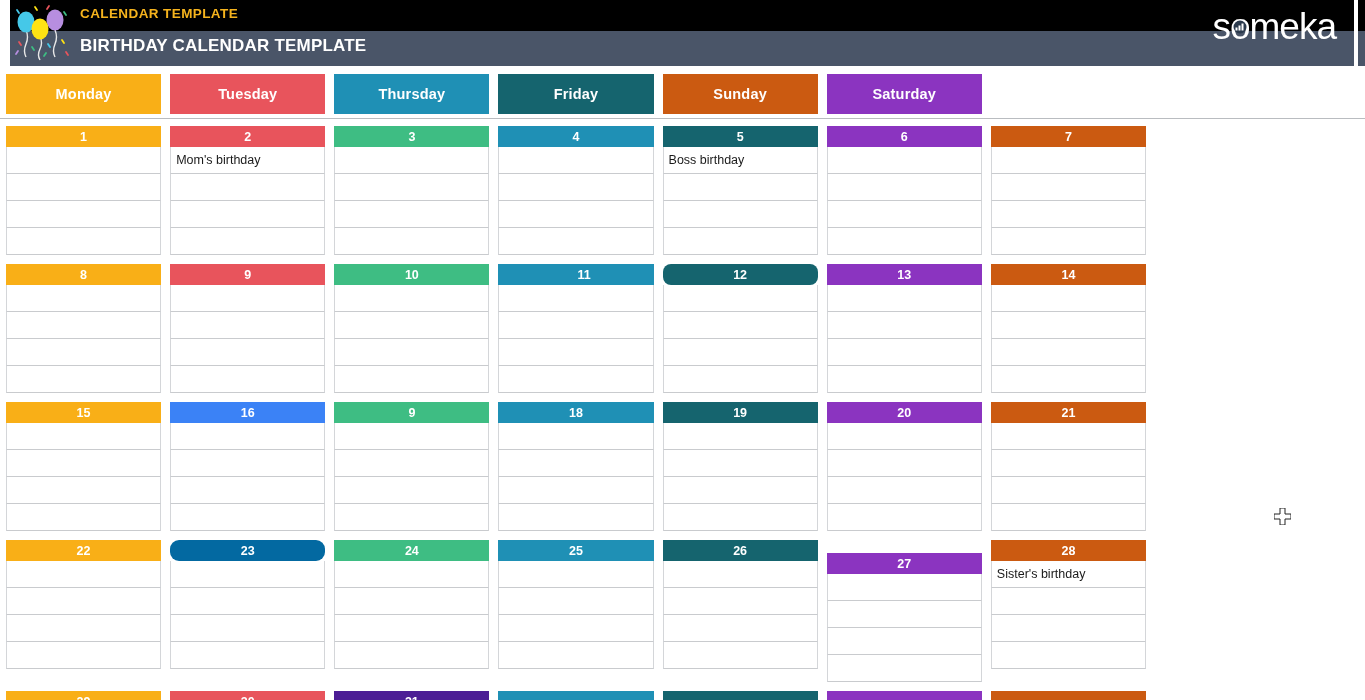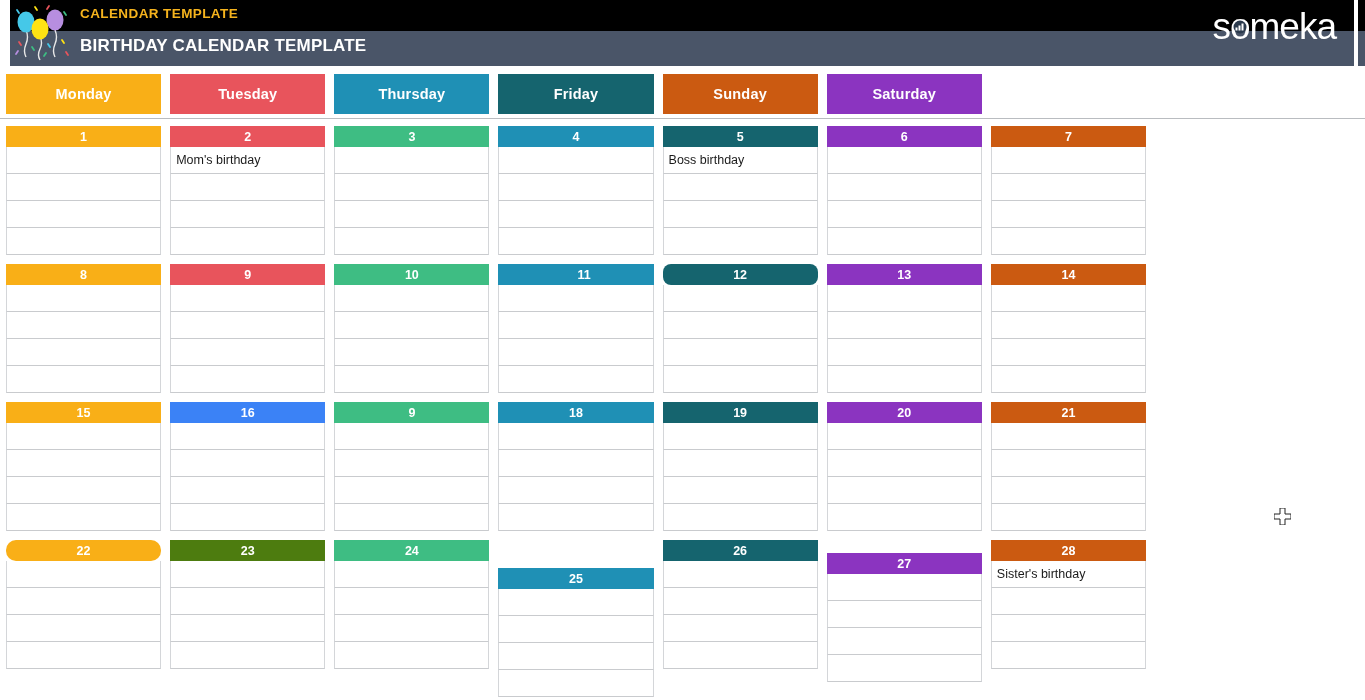--- a/index.html
+++ b/index.html
@@ -319,42 +319,42 @@
         <div class="daycell">
           <div class="datebar" style="background: rgb(203, 90, 17);">21</div>
           <div class="noterow"></div>
           <div class="noterow"></div>
           <div class="noterow"></div>
           <div class="noterow"></div>
         </div>
       </div>
       <div class="grid7 week">
         <div class="daycell">
-          <div class="datebar" style="background: rgb(249, 175, 23); border-radius: 10px;">22</div>
-          <div class="noterow"></div>
-          <div class="noterow"></div>
-          <div class="noterow"></div>
-          <div class="noterow"></div>
-        </div>
-        <div class="daycell">
-          <div class="datebar" style="background: #4d7c0f;">23</div>
+          <div class="datebar" style="background: rgb(249, 175, 23);">22</div>
+          <div class="noterow"></div>
+          <div class="noterow"></div>
+          <div class="noterow"></div>
+          <div class="noterow"></div>
+        </div>
+        <div class="daycell">
+          <div class="datebar" style="background: #0369a1; border-radius: 9px;">23</div>
           <div class="noterow"></div>
           <div class="noterow"></div>
           <div class="noterow"></div>
           <div class="noterow"></div>
         </div>
         <div class="daycell">
           <div class="datebar" style="background: rgb(62, 189, 131);">24</div>
           <div class="noterow"></div>
           <div class="noterow"></div>
           <div class="noterow"></div>
           <div class="noterow"></div>
         </div>
         <div class="daycell">
-          <div class="datebar" style="background: rgb(31, 144, 181); margin-top: 28px;">25</div>
+          <div class="datebar" style="background: rgb(31, 144, 181);">25</div>
           <div class="noterow"></div>
           <div class="noterow"></div>
           <div class="noterow"></div>
           <div class="noterow"></div>
         </div>
         <div class="daycell">
           <div class="datebar" style="background: rgb(21, 100, 110);">26</div>
           <div class="noterow"></div>
           <div class="noterow"></div>
           <div class="noterow"></div>

